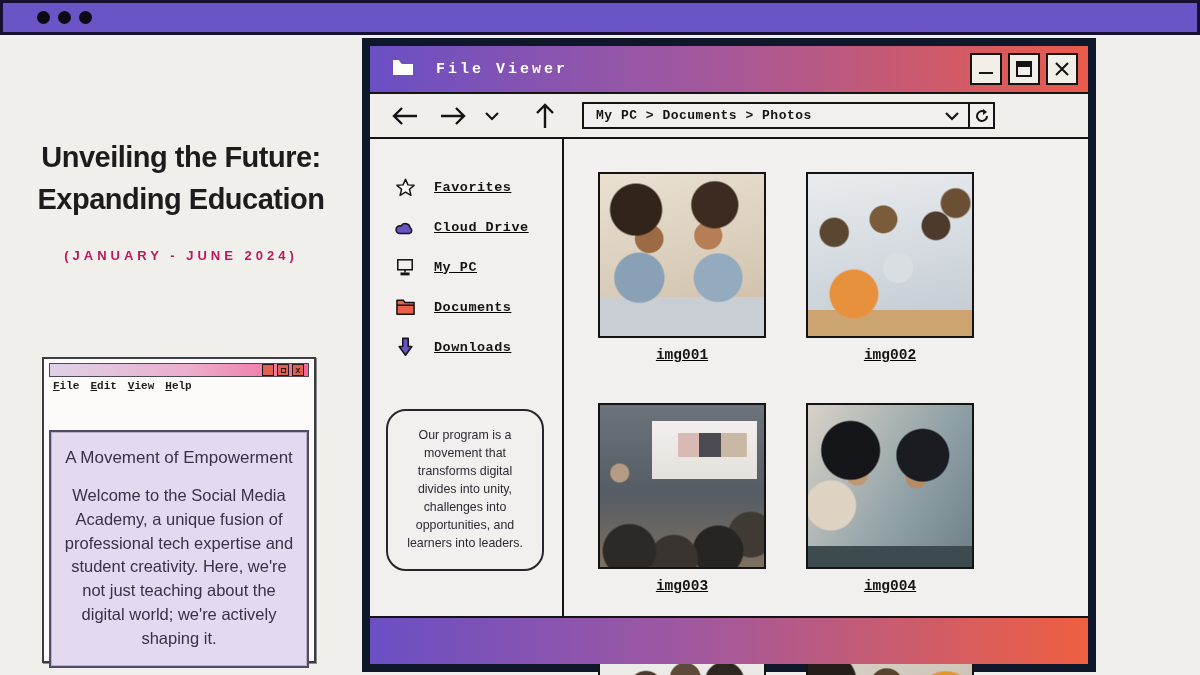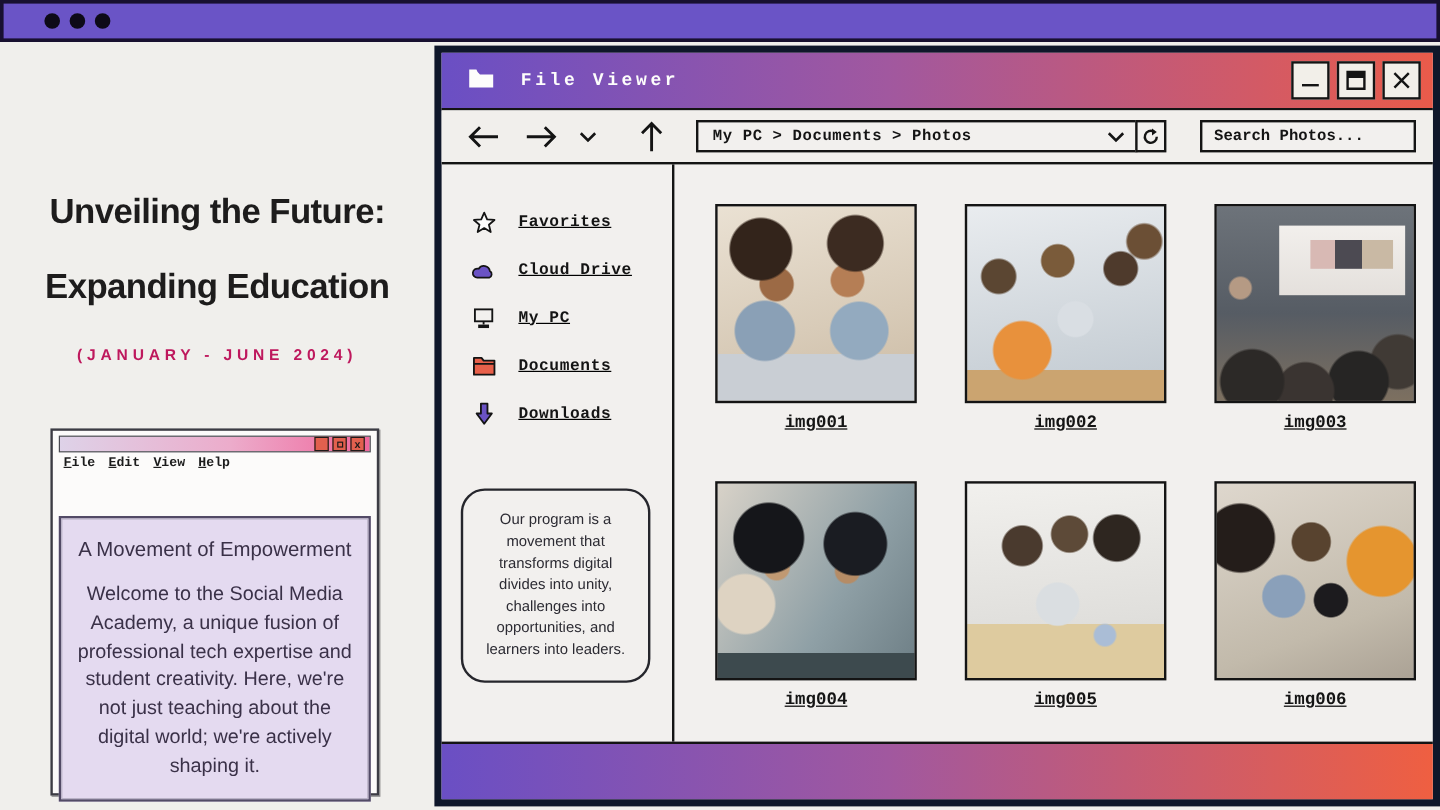--- a/index.html
+++ b/index.html
@@ -7,21 +7,21 @@
   body { background:#f0efec; font-family:"Liberation Sans", sans-serif; position:relative; }
   .mono { font-family:"Liberation Mono","DejaVu Sans Mono",monospace; }
 
   
   .top-bar { position:absolute; left:0; top:0; width:1200px; height:35px;
     background:#6a54c6; border:3px solid #181030; display:flex; align-items:center; padding-left:34px; gap:8px; }
   .dot { width:13px; height:13px; border-radius:50%; background:#0d0a18; }
 
   
   .hero { position:absolute; left:18px; top:136px; width:326px; text-align:center; color:#1d1c1c; }
-  .hero-line { font-size:29px; font-weight:bold; letter-spacing:-0.5px; line-height:42px;margin-top:20px; }
+  .hero-line { font-size:29px; font-weight:bold; letter-spacing:-0.5px; line-height:42px; }
   .hero-sub { margin-top:28px; font-size:13px; letter-spacing:4px; color:#be185d; font-weight:bold; }
 
   
   .mini-win { position:absolute; left:42px; top:357px; width:274px; height:306px;
     background:#fcfbfa; border:2px solid #3c3c44; box-shadow:1px 1px 0 #8a8a8a; padding:4px 5px 5px 5px;
     display:flex; flex-direction:column; }
   .mini-titlebar { height:21px; border:1px solid #4a4a52;
     background:linear-gradient(90deg,#ded2e8 0%,#ecaccb 55%,#f0669c 100%);
     display:flex; align-items:center; justify-content:flex-end; gap:3px; padding-right:4px; }
   .mini-btn { width:12px; height:12px; background:#e2604e; border:1px solid #201a1a;
@@ -30,22 +30,22 @@
   .mini-btn .inner-x { font-size:9px; line-height:9px; font-weight:bold; color:#201a1a; font-family:"Liberation Sans",sans-serif; }
   .mini-menubar { height:19px; display:flex; align-items:center; gap:11px; padding:3px 2px 2px 4px;
     font-size:11px; font-weight:bold; color:#1c1c1c;text-align:right; }
   .mini-menubar span::first-letter { text-decoration:underline; }
   .mini-content { flex:1; background:#e4daf0; border:2px solid #524a66; outline:1px solid #b9b2c6; outline-offset:-3px;
     padding:16px 12px; text-align:center; color:#3a3148;margin-top:36px; }
   .mini-heading { font-size:17px; margin-bottom:16px; }
   .mini-body { font-size:16.5px; line-height:1.44; }
 
   
-  .viewer { position:absolute; left:362px; top:38px; width:838px; height:634px;
-    border:6px solid #0f172a; display:flex; flex-direction:column; background:#f2f0ee; }
+  .viewer { position:absolute; left:362px; top:38px; width:734px; height:634px;
+    border:8px solid #0f172a; display:flex; flex-direction:column; background:#f2f0ee; }
   .fv-titlebar { height:48px; flex:0 0 48px; border-bottom:2px solid #141414;
     background:linear-gradient(90deg,#6a4fc4 0%,#a1589f 45%,#ea5b4a 100%);
     display:flex; align-items:center; padding:0 10px 0 22px; color:#fdfdfc; }
   .fv-title { font-size:15px; font-weight:bold; letter-spacing:3px; margin-left:22px; }
   .fv-controls { margin-left:auto; display:flex; gap:6px; }
   .fv-btn { width:32px; height:32px; background:#f2efe9; border:2px solid #141414;
     display:flex; align-items:center; justify-content:center; cursor:pointer; }
   .ic-min { width:14px; height:10px; border-bottom:2px solid #141414; }
   .ic-max { width:16px; height:16px; border:2px solid #141414; border-top:6px solid #141414; background:#f2efe9; }
 
@@ -225,23 +225,20 @@
             <path d="M2 2 L8 8 L14 2" stroke="#141414" stroke-width="2.2" fill="none"></path>
           </svg>
       </span>
     </span>
     <span class="refresh-seg">
       <svg width="16" height="16" viewBox="0 0 16 16">
         <path d="M13 8 A5 5 0 1 1 10.5 3.7" stroke="#141414" stroke-width="2" fill="none"></path>
         <path d="M9 1 L13 4 L9 7 Z" fill="#141414"></path>
       </svg>
     </span>
-    <span class="search-box">
-      <input type="text" placeholder="Search Photos..." style="">
-    </span>
   </div>
 
   <div class="fv-body">
 
     <div class="fv-sidebar">
       <div class="side-item">
         <span class="side-ic">
           <svg width="21" height="21" viewBox="0 0 24 24">
               <path d="M12 2.5 L14.8 9 L21.8 9.5 L16.5 14 L18.2 21 L12 17.2 L5.8 21 L7.5 14 L2.2 9.5 L9.2 9 Z" fill="#fdfdfc" stroke="#141414" stroke-width="1.7" stroke-linejoin="round"></path>
             </svg>

